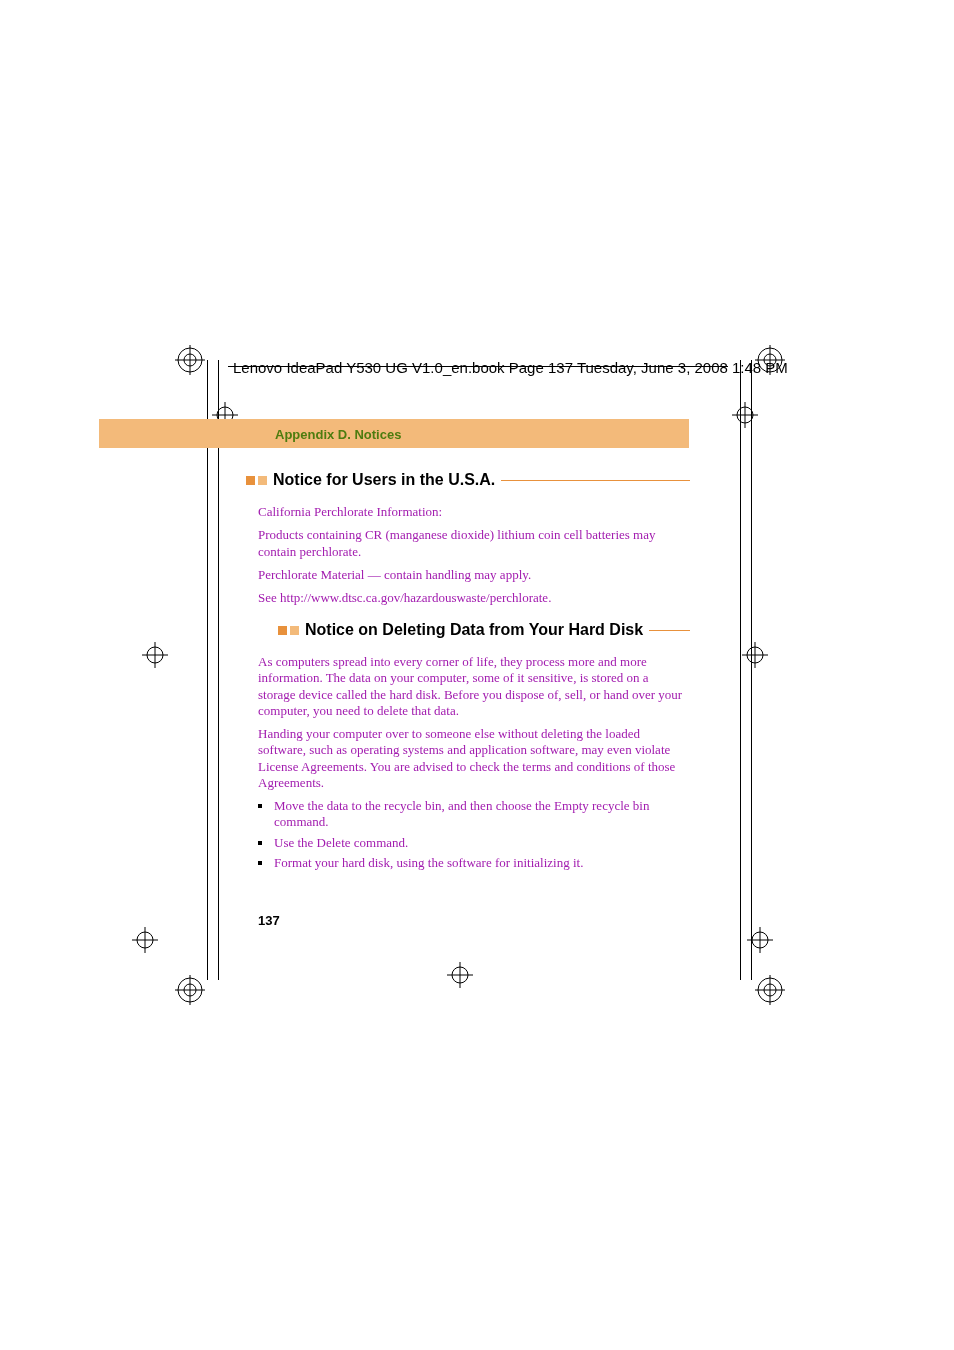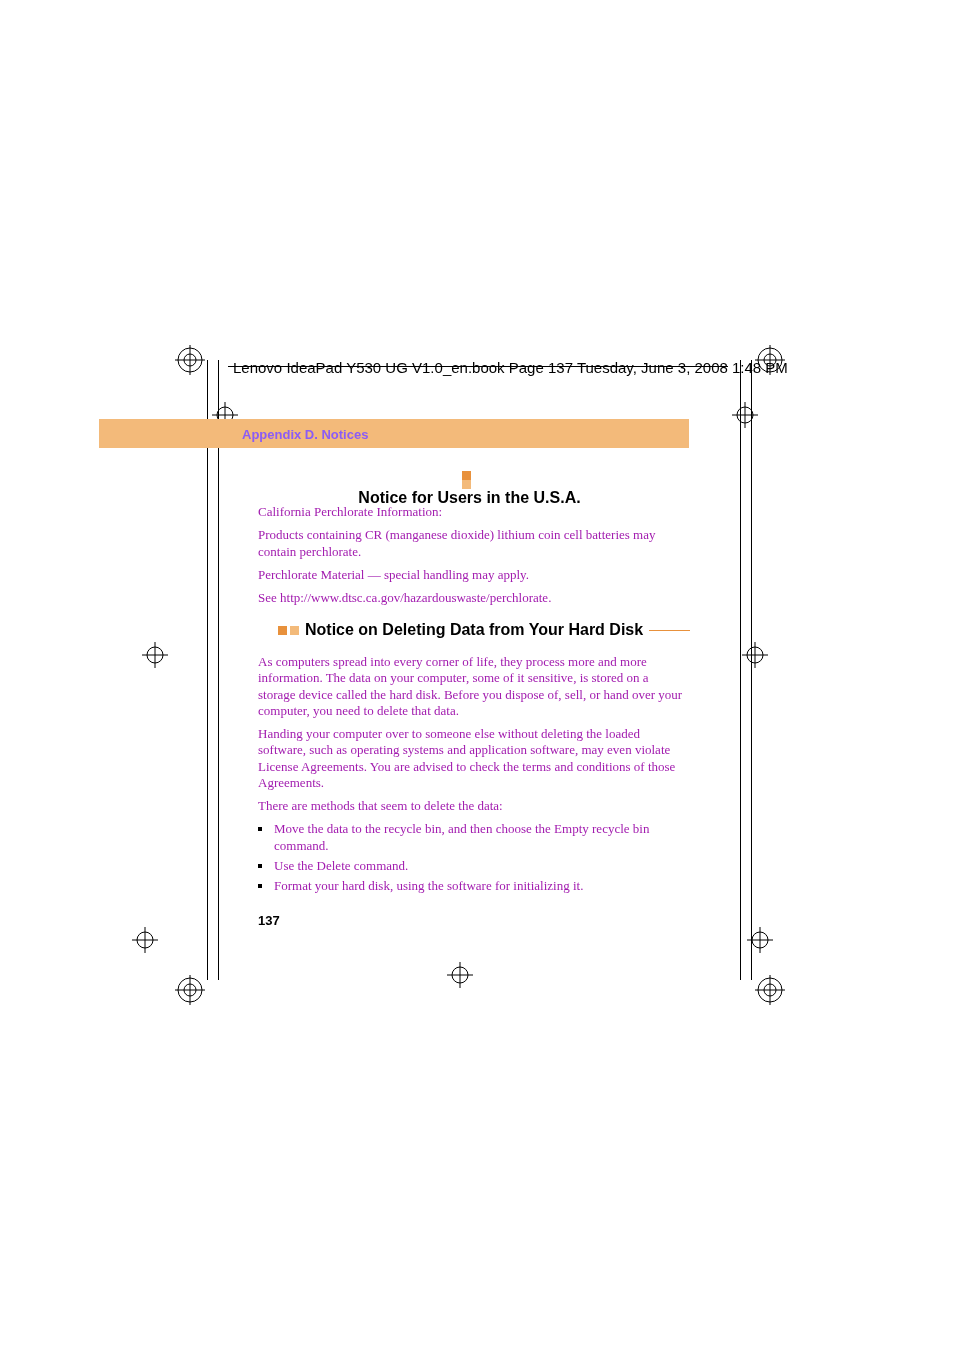--- a/index.html
+++ b/index.html
@@ -46,35 +46,35 @@
   .orange-band {
     position: absolute;
     left: 99px;
     top: 419px;
     width: 590px;
     height: 29px;
     background: #f3ba7a;
   }
   .appendix-title {
     position: absolute;
-    left: 242px;
+    left: 275px;
     top: 427px;
     font-family: Arial, Helvetica, sans-serif;
     font-weight: bold;
     font-size: 13px;
-    color: #8b5cf6;
+    color: #4d7c0f;
   }
   .section-row {
     position: absolute;
     left: 246px;
     display: flex;
     align-items: center;
     width: 444px;
   }
-  .sec1 { top: 471px; flex-direction: column; }
+  .sec1 { top: 471px; }
   .sec2 { top: 621px; padding-left: 32px; }
   .sq { width: 9px; height: 9px; margin-right: 3px; }
   .sq-orange { background: #e8913c; }
   .sq-tan { background: #f3ba7a; }
   .section-title {
     font-family: Arial, Helvetica, sans-serif;
     font-weight: bold;
     font-size: 16px;
     color: #000;
     margin-left: 3px;
@@ -199,36 +199,35 @@
 
 <div class="section-row sec1">
   <div class="sq sq-orange"></div>
   <div class="sq sq-tan"></div>
   <div class="section-title">Notice for Users in the U.S.A.</div>
   <div class="section-line"></div>
 </div>
 <div class="body-block bb1">
   <p>California Perchlorate Information:</p>
   <p>Products containing CR (manganese dioxide) lithium coin cell batteries may contain perchlorate.</p>
-  <p>Perchlorate Material — special handling may apply.</p>
+  <p>Perchlorate Material — contain handling may apply.</p>
   <p>
     <span>See </span><span class="underline">http://www.dtsc.ca.gov/hazardouswaste/perchlorate</span><span>.</span>
   </p>
 </div>
 
 <div class="section-row sec2">
   <div class="sq sq-orange"></div>
   <div class="sq sq-tan"></div>
   <div class="section-title">Notice on Deleting Data from Your Hard Disk</div>
   <div class="section-line"></div>
 </div>
 <div class="body-block bb2">
   <p>As computers spread into every corner of life, they process more and more information. The data on your computer, some of it sensitive, is stored on a storage device called the hard disk. Before you dispose of, sell, or hand over your computer, you need to delete that data.</p>
   <p>Handing your computer over to someone else without deleting the loaded software, such as operating systems and application software, may even violate License Agreements. You are advised to check the terms and conditions of those Agreements.</p>
-  <p>There are methods that seem to delete the data:</p>
   <ul class="bullets">
     <li>Move the data to the recycle bin, and then choose the Empty recycle bin command.</li>
     <li>Use the Delete command.</li>
     <li>Format your hard disk, using the software for initializing it.</li>
   </ul>
 </div>
 
 <div class="page-number">137</div>
 
 </body></html>

